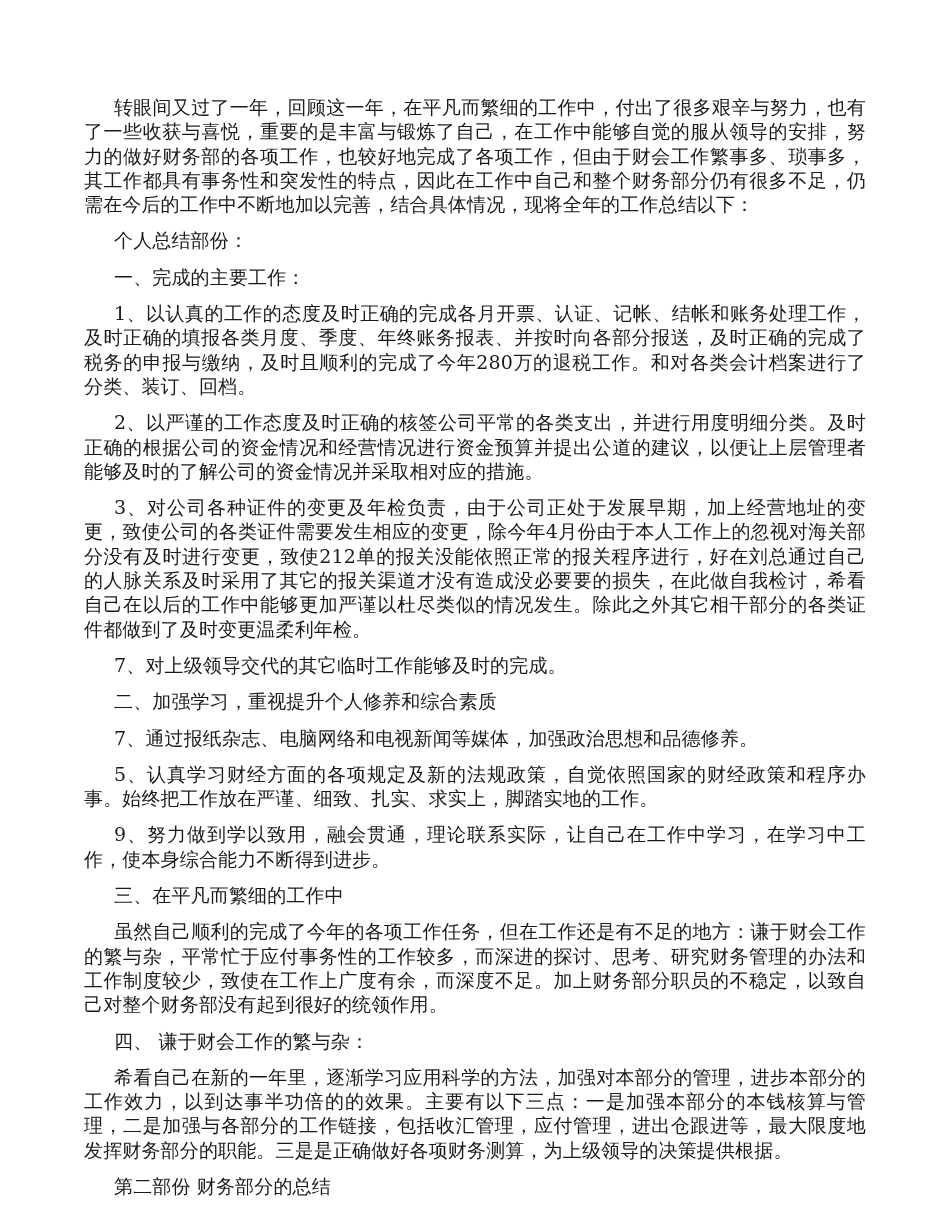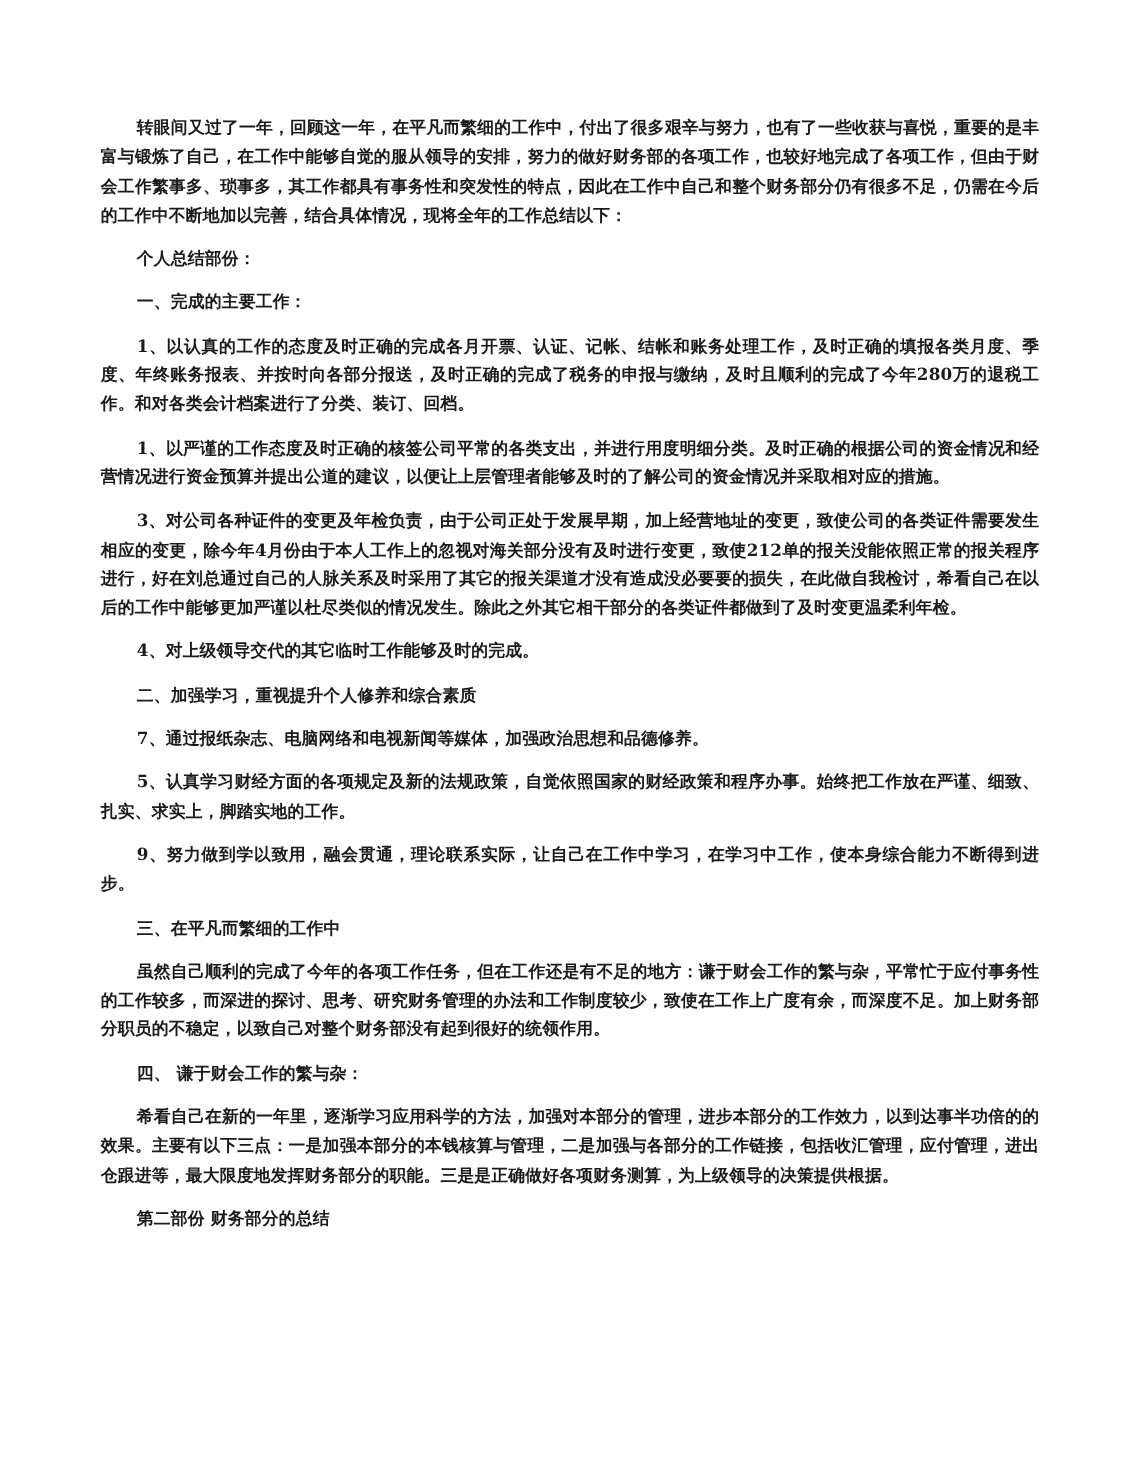--- a/index.html
+++ b/index.html
@@ -22,28 +22,27 @@
     height: 1230px;
     background: #ffffff;
     box-sizing: border-box;
     padding: 95px 84px 0 84px;
   }
   .doc-body {
     width: 782px;
   }
   .para {
     margin: 0 0 0 0;
-    font-size: 14px;
+    font-size: 19px;
     line-height: 24.3px;
     text-align: justify;
     text-justify: inter-ideograph;
     letter-spacing: 0.15px;
     word-break: break-all;
     text-indent: 30px;
-    font-weight: bold;
   }
   .para.gap {
     margin-top: 12px;
   }
   .para.heading {
     text-indent: 30px;
   }
 </style>
 </head>
 <body>
@@ -52,25 +51,25 @@
   <div class="doc-body">
 
     <p class="para">转眼间又过了一年，回顾这一年，在平凡而繁细的工作中，付出了很多艰辛与努力，也有了一些收获与喜悦，重要的是丰富与锻炼了自己，在工作中能够自觉的服从领导的安排，努力的做好财务部的各项工作，也较好地完成了各项工作，但由于财会工作繁事多、琐事多，其工作都具有事务性和突发性的特点，因此在工作中自己和整个财务部分仍有很多不足，仍需在今后的工作中不断地加以完善，结合具体情况，现将全年的工作总结以下：</p>
 
     <p class="para heading gap">个人总结部份：</p>
 
     <p class="para heading gap">一、完成的主要工作：</p>
 
     <p class="para gap">1、以认真的工作的态度及时正确的完成各月开票、认证、记帐、结帐和账务处理工作，及时正确的填报各类月度、季度、年终账务报表、并按时向各部分报送，及时正确的完成了税务的申报与缴纳，及时且顺利的完成了今年280万的退税工作。和对各类会计档案进行了分类、装订、回档。</p>
 
-    <p class="para gap">1、以严谨的工作态度及时正确的核签公司平常的各类支出，并进行用度明细分类。及时正确的根据公司的资金情况和经营情况进行资金预算并提出公道的建议，以便让上层管理者能够及时的了解公司的资金情况并采取相对应的措施。</p>
+    <p class="para gap">2、以严谨的工作态度及时正确的核签公司平常的各类支出，并进行用度明细分类。及时正确的根据公司的资金情况和经营情况进行资金预算并提出公道的建议，以便让上层管理者能够及时的了解公司的资金情况并采取相对应的措施。</p>
 
     <p class="para gap">3、对公司各种证件的变更及年检负责，由于公司正处于发展早期，加上经营地址的变更，致使公司的各类证件需要发生相应的变更，除今年4月份由于本人工作上的忽视对海关部分没有及时进行变更，致使212单的报关没能依照正常的报关程序进行，好在刘总通过自己的人脉关系及时采用了其它的报关渠道才没有造成没必要要的损失，在此做自我检讨，希看自己在以后的工作中能够更加严谨以杜尽类似的情况发生。除此之外其它相干部分的各类证件都做到了及时变更温柔利年检。</p>
 
-    <p class="para gap">4、对上级领导交代的其它临时工作能够及时的完成。</p>
+    <p class="para gap">7、对上级领导交代的其它临时工作能够及时的完成。</p>
 
     <p class="para heading gap">二、加强学习，重视提升个人修养和综合素质</p>
 
     <p class="para gap">7、通过报纸杂志、电脑网络和电视新闻等媒体，加强政治思想和品德修养。</p>
 
     <p class="para gap">5、认真学习财经方面的各项规定及新的法规政策，自觉依照国家的财经政策和程序办事。始终把工作放在严谨、细致、扎实、求实上，脚踏实地的工作。</p>
 
     <p class="para gap">9、努力做到学以致用，融会贯通，理论联系实际，让自己在工作中学习，在学习中工作，使本身综合能力不断得到进步。</p>
 
     <p class="para heading gap">三、在平凡而繁细的工作中</p>

